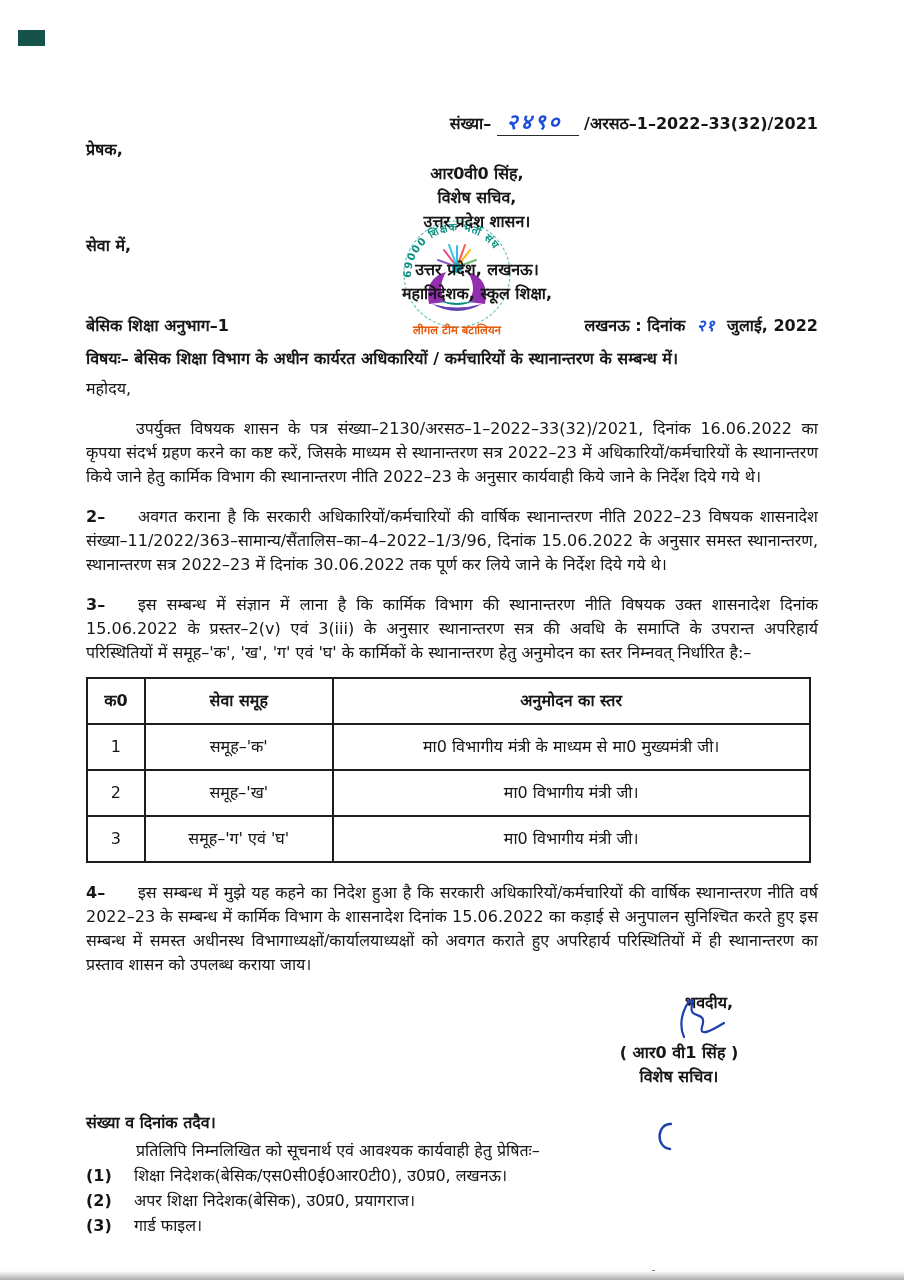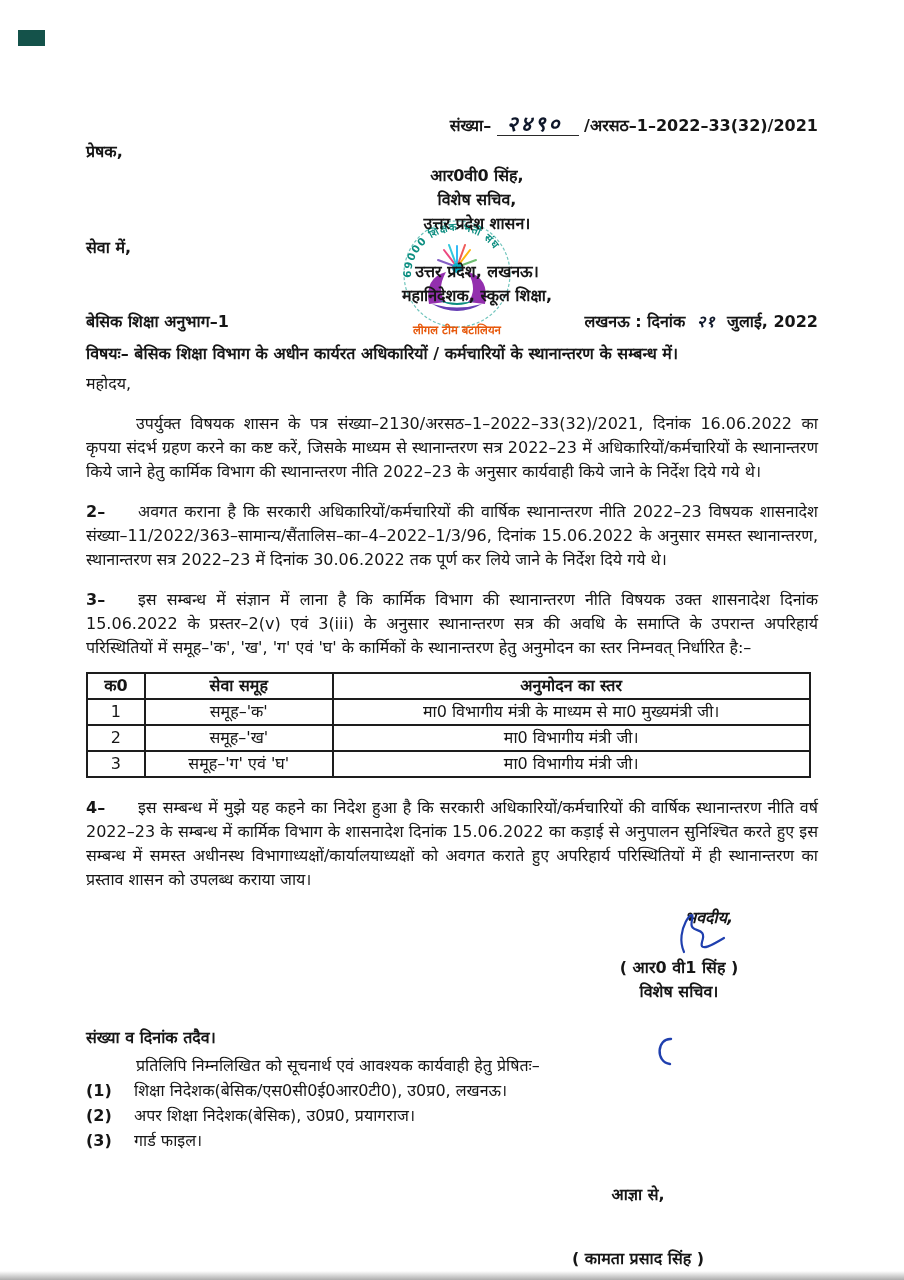--- a/index.html
+++ b/index.html
@@ -7,47 +7,47 @@
   .page {
     position:relative; width:904px; height:1280px; margin:0 auto;
     background:#ffffff; overflow:hidden;
     font-family:"DejaVu Sans","Liberation Sans",sans-serif;
     color:#161616; font-size:16px; line-height:24px;
   }
   .stamp { position:absolute; top:30px; left:18px; width:27px; height:16px; background:#14524a; }
   .content { position:absolute; top:112px; left:86px; width:732px; }
 
   .number-line { text-align:right; font-weight:bold; margin-bottom:2px; white-space:nowrap; }
-  .hand { font-family:Liberation Sans, sans-serif; font-style:italic;
-          color:#0f172a; font-size:21px; letter-spacing:3px; padding:0 16px 0 10px;
+  .hand { font-family:Liberation Mono, monospace; font-style:italic;
+          color:#1d4ed8; font-size:21px; letter-spacing:3px; padding:0 16px 0 10px;
           border-bottom:1px solid #2a2a2a; }
   .hand.small { font-size:16px; padding:0 6px; border-bottom:none; letter-spacing:1px; }
 
   .block-label { font-weight:bold; }
   .indent { margin-left:50px;text-align:center; }
   .addr-line { font-weight:bold; }
 
-  .section-row { display:flex; justify-content:space-between; margin-top:2px; font-weight:bold; }
+  .section-row { display:flex; justify-content:space-between; margin-top:8px; font-weight:bold; }
   .subject { font-weight:bold; margin-top:8px; }
   .salutation { margin-top:6px; }
 
   .para { text-align:justify; margin-top:16px; }
   .para.first-indent { text-indent:50px; }
   .pnum { display:inline-block; width:52px; font-weight:bold; text-indent:0; }
 
   table.gov-table { width:99%; border-collapse:collapse; margin-top:12px; font-size:16px; }
   table.gov-table th, table.gov-table td {
-    border:2px solid #1d1d1d; padding:1px 6px; text-align:center; line-height:22px;
+    border:2px solid #1d1d1d; padding:11px 6px; text-align:center; line-height:22px;
   }
   table.gov-table th { font-weight:bold; }
   .col-sn { width:8%; } .col-grp { width:26%; }
 
   .sign-block { width:230px; margin-left:auto; margin-right:24px; margin-top:14px;
                 text-align:center; position:relative; }
-  .sign-block .closing { text-align:center; padding-left:60px; font-weight:bold;font-style:italic; }
+  .sign-block .closing { text-align:center; padding-left:60px; font-weight:bold; }
   .sig-svg { position:absolute; left:92px; top:-6px; }
   .sign-name { font-weight:bold; margin-top:26px; }
   .sign-title { font-weight:bold; }
 
   .copy-sec { margin-top:22px; position:relative; }
   .copy-head { font-weight:bold; }
   .copy-intro { margin-left:50px; margin-top:4px; }
   .copy-item { display:flex; margin-top:1px; }
   .copy-num { width:48px; font-weight:bold; flex:0 0 48px; }
   .c-mark { position:absolute; left:565px; top:8px; }

